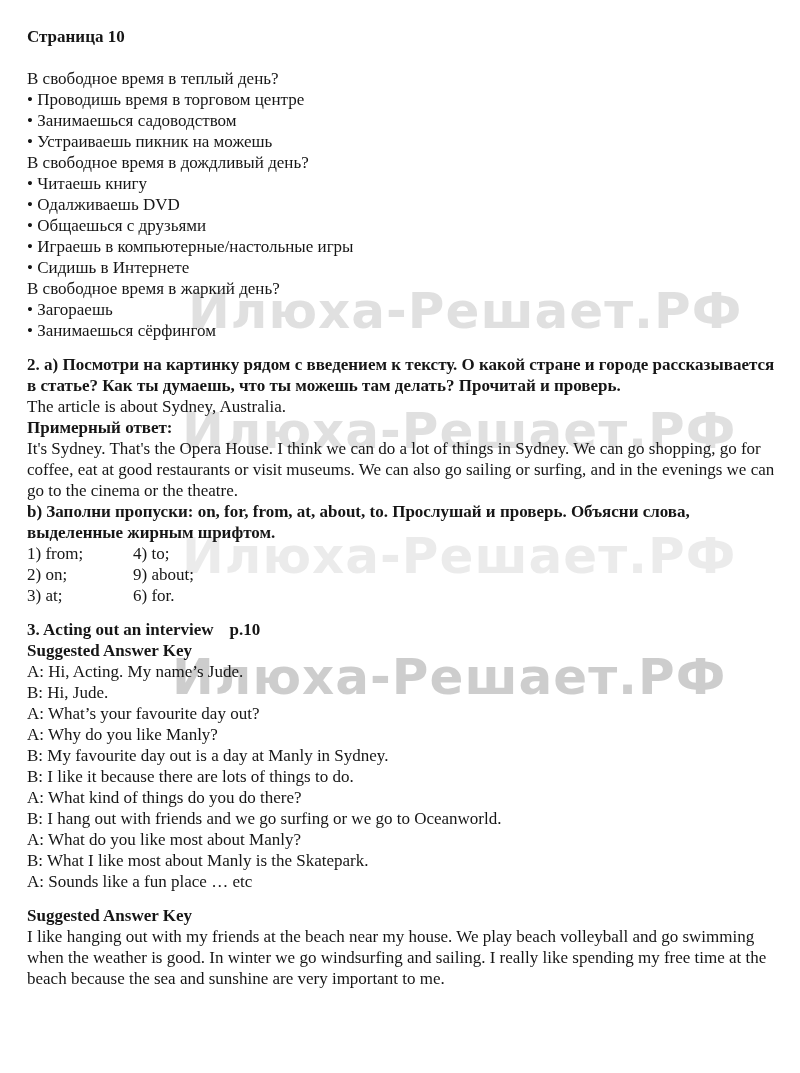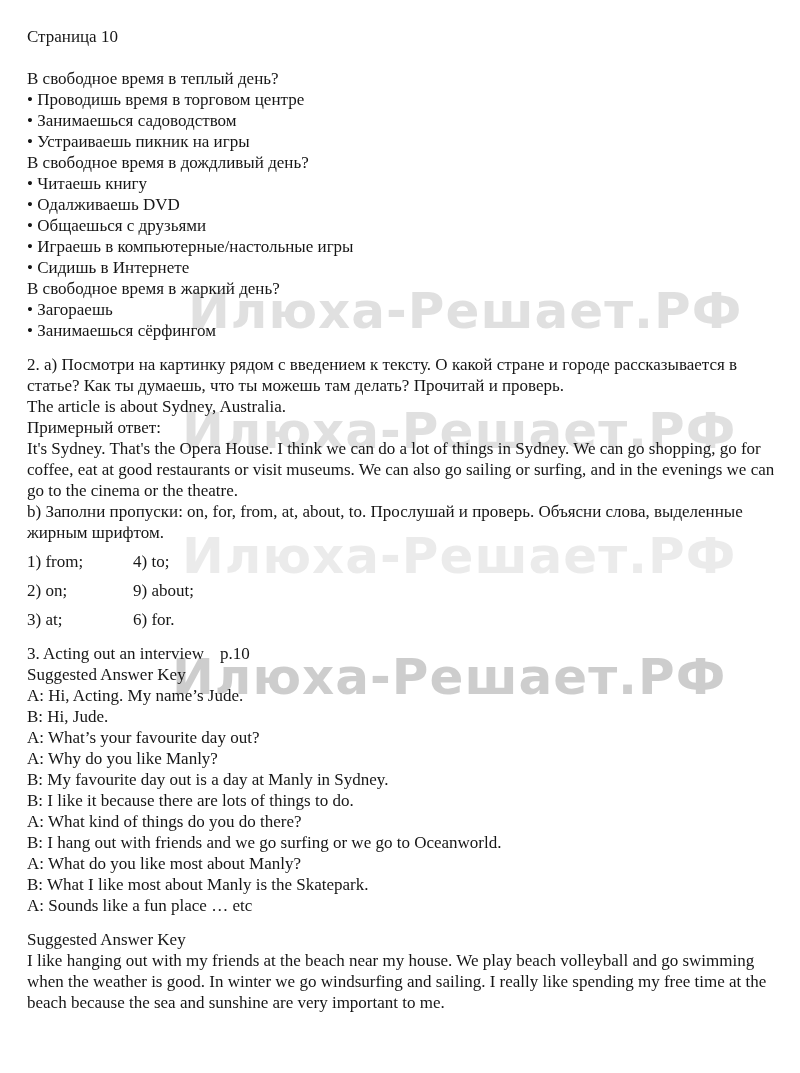--- a/index.html
+++ b/index.html
@@ -20,27 +20,26 @@
   .content {
     position: relative;
     z-index: 1;
     padding: 26px 24px 0 27px;
   }
   .line {
     margin: 0;
     line-height: 21px;
     white-space: pre-wrap;
   }
-  .bold { font-weight: normal; }
+  .bold { font-weight: bold; }
   .page-label { margin-bottom: 21px; }
   .sect { margin-top: 13px; }
   .ans-row .c1 {
     display: inline-block;
     width: 106px;
-    margin-top: 8px;
   }
   .h3-ref { margin-left: 16px; }
   .wm {
     position: absolute;
     z-index: 0;
     font-family: "DejaVu Sans", sans-serif;
     font-weight: bold;
     font-size: 50px;
     letter-spacing: 1px;
     white-space: nowrap;
@@ -62,21 +61,21 @@
   <div class="wm wm4">Илюха-Решает.РФ</div>
 
   <div class="content">
 
     <p class="line bold page-label">Страница 10</p>
 
     <section>
       <p class="line">В свободное время в теплый день?</p>
       <p class="line">• Проводишь время в торговом центре</p>
       <p class="line">• Занимаешься садоводством</p>
-      <p class="line">• Устраиваешь пикник на игры</p>
+      <p class="line">• Устраиваешь пикник на можешь</p>
       <p class="line">В свободное время в дождливый день?</p>
       <p class="line">• Читаешь книгу</p>
       <p class="line">• Одалживаешь DVD</p>
       <p class="line">• Общаешься с друзьями</p>
       <p class="line">• Играешь в компьютерные/настольные игры</p>
       <p class="line">• Сидишь в Интернете</p>
       <p class="line">В свободное время в жаркий день?</p>
       <p class="line">• Загораешь</p>
       <p class="line">• Занимаешься сёрфингом</p>
     </section>

